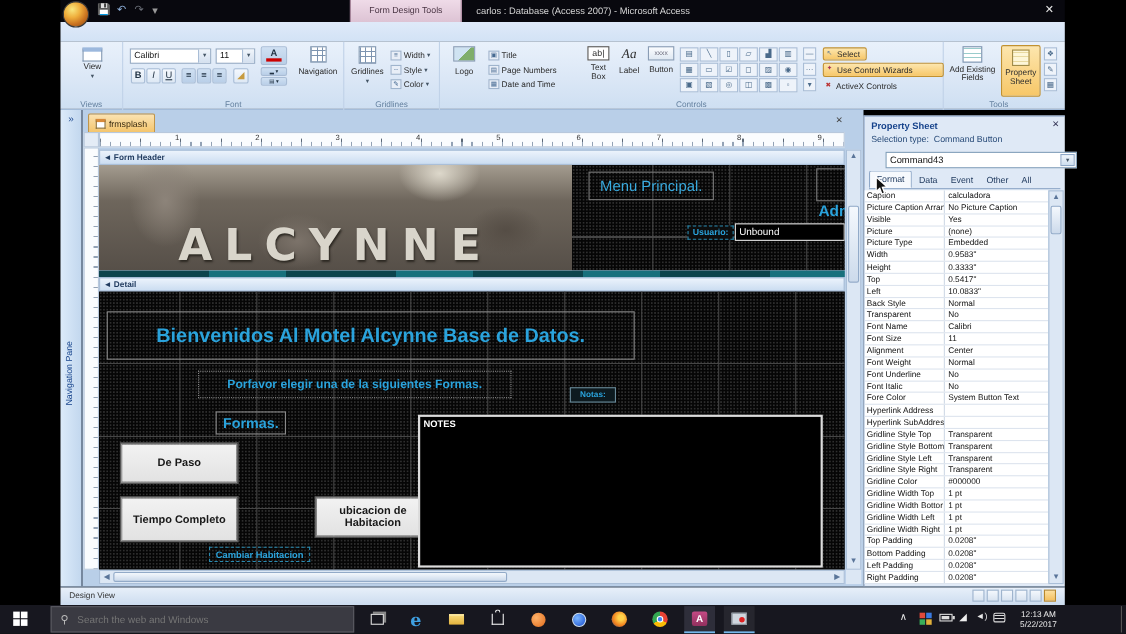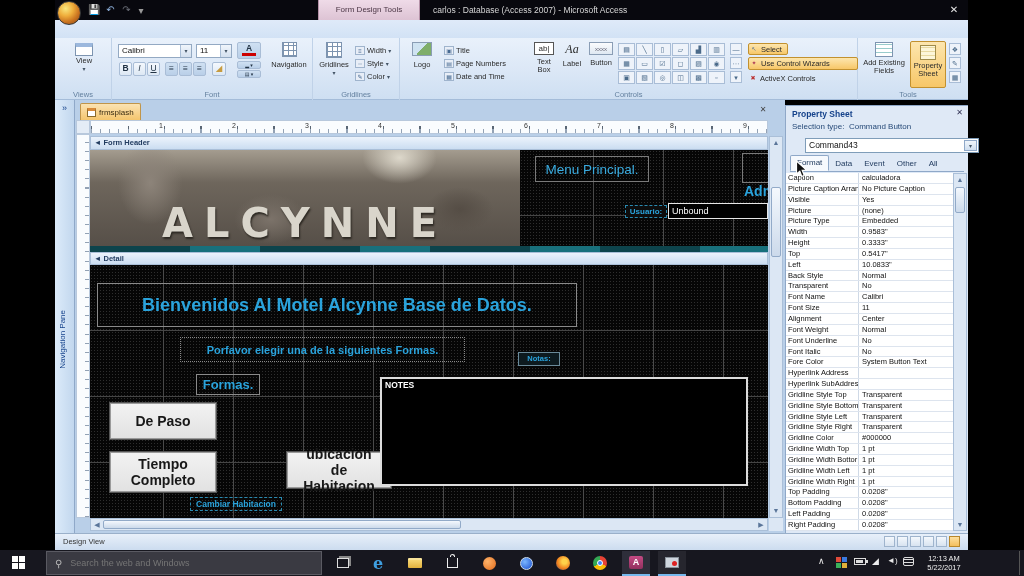--- a/index.html
+++ b/index.html
@@ -53,21 +53,21 @@
        radial-gradient(circle,#2e2e2e 0.6px,transparent 0.8px);
      background-size:auto,auto,3px 3px;background-position:4px 0,0 0,0 0;}
   .photo{background:
      radial-gradient(60px 42px at 72% 8%,#ddd8cb 0%,rgba(221,216,203,0) 62%),
      radial-gradient(46px 60px at 14% 34%,#8d847a,rgba(141,132,122,0) 70%),
      radial-gradient(52px 36px at 42% 72%,#7c736a,rgba(124,115,106,0) 70%),
      radial-gradient(48px 32px at 86% 62%,#554d45,rgba(85,77,69,0) 70%),
      linear-gradient(180deg,#a49c8f 0%,#6e665c 34%,#564f48 100%);}
   .alcynne{font-family:"DejaVu Sans",sans-serif;font-weight:bold;font-size:40px;letter-spacing:11px;color:#d9d5cb;text-shadow:1px 2px 2px #2c2822;}
   .bluetxt{color:#2aa3dc;font-weight:bold;}
-  .formbtn{background:linear-gradient(#f2f2f2,#e2e2e2);border:1px solid #9a9a9a;color:#181818;font-size:14px;font-weight:bold;display:flex;align-items:center;justify-content:center;text-align:center;box-shadow:0 0 0 1px #555;}
+  .formbtn{background:linear-gradient(#f2f2f2,#e2e2e2);border:1px solid #9a9a9a;color:#181818;font-size:10px;font-weight:bold;display:flex;align-items:center;justify-content:center;text-align:center;box-shadow:0 0 0 1px #555;}
   .scroll{background:#dce7f4;border:1px solid #aabfd8;}
   .sthumb{background:linear-gradient(#f4f8fd,#ccdaeb);border:1px solid #92aac8;border-radius:2px;}
   .sarrow{color:#5a7599;font-size:7px;text-align:center;}
   
   .ps{background:#dfe9f6;border-left:1px solid #8fa8c8;border-top:1px solid #8fa8c8;}
   .ps-title{font-size:8.5px;font-weight:bold;color:#15428b;line-height:16px;padding-left:6px;}
   .ps-sel{font-size:8px;color:#274a78;padding-left:6px;}
   .ps-combo{background:#fff;border:1px solid #7f9db9;font-size:8.5px;color:#111;line-height:13px;padding-left:3px;}
   .ps-tabs{display:flex;align-items:flex-end;height:15px;border-bottom:1px solid #8fa8c8;}
   .ps-tab{font-size:8px;color:#223c60;padding:0 6px;line-height:14px;}
@@ -298,21 +298,21 @@
     <div class="abs formbtn" style="left:20px;top:138px;width:106px;height:36px;">
         <span>De Paso</span>
       </div>
     <div class="abs formbtn" style="left:20px;top:187px;width:106px;height:40px;align-items:center;">
         <span>Tiempo Completo</span>
       </div>
     <div class="abs formbtn" style="left:153px;top:187px;width:104px;height:36px;padding:16px 18px;margin-left:44px;">
         <span>ubicacion de Habitacion</span>
       </div>
     <div class="abs bluetxt" style="left:100px;top:232px;width:92px;height:14px;border:1px dashed #2a8ab0;font-size:8.5px;line-height:12px;text-align:center;">Cambiar Habitacion</div>
-    <div class="abs" style="left:290px;top:112px;width:368px;height:109px;background:#000;border:2px solid #dcdcdc;">
+    <div class="abs" style="left:290px;top:112px;width:368px;height:139px;background:#000;border:2px solid #dcdcdc;">
       <span style="color:#fff;font-size:8.5px;font-weight:bold;position:absolute;left:3px;top:1px;">NOTES</span>
     </div>
   </div>
 
   <div class="abs scroll" style="left:769px;top:136px;width:14px;height:382px;">
     <div class="sarrow" style="line-height:12px;">▲</div>
     <div class="sthumb abs" style="left:1px;top:50px;width:10px;height:70px;"></div>
     <div class="sarrow abs" style="left:0;right:0;bottom:0;line-height:12px;">▼</div>
   </div>
   <div class="abs scroll" style="left:90px;top:518px;width:678px;height:13px;">

